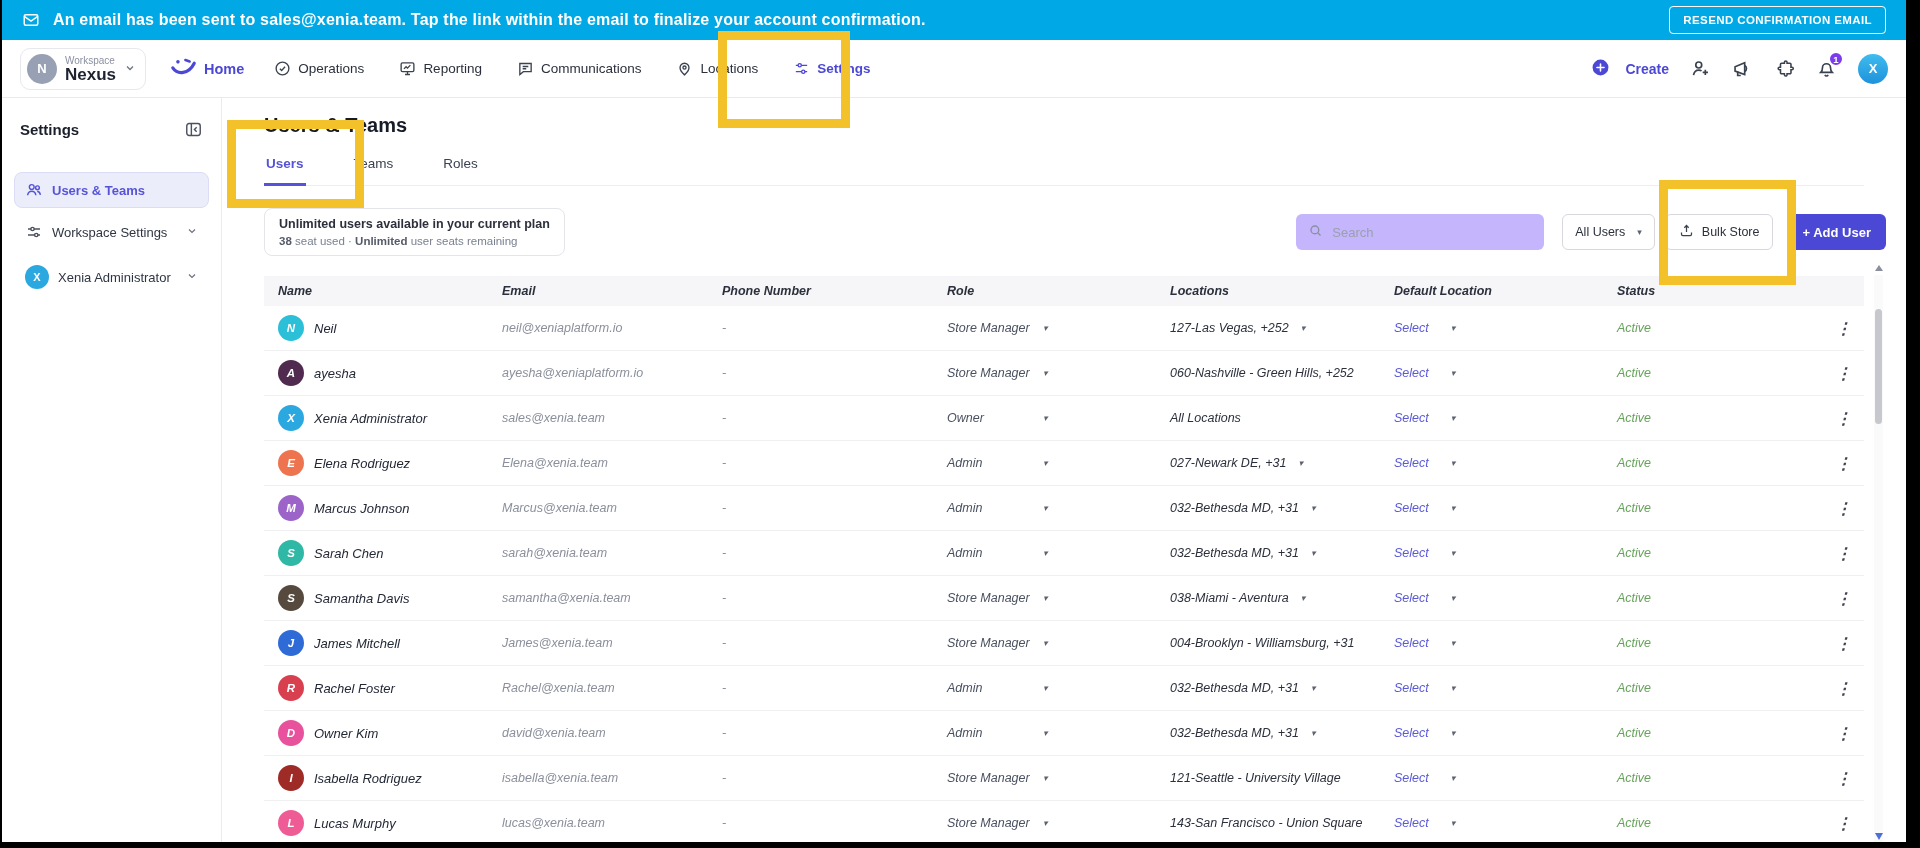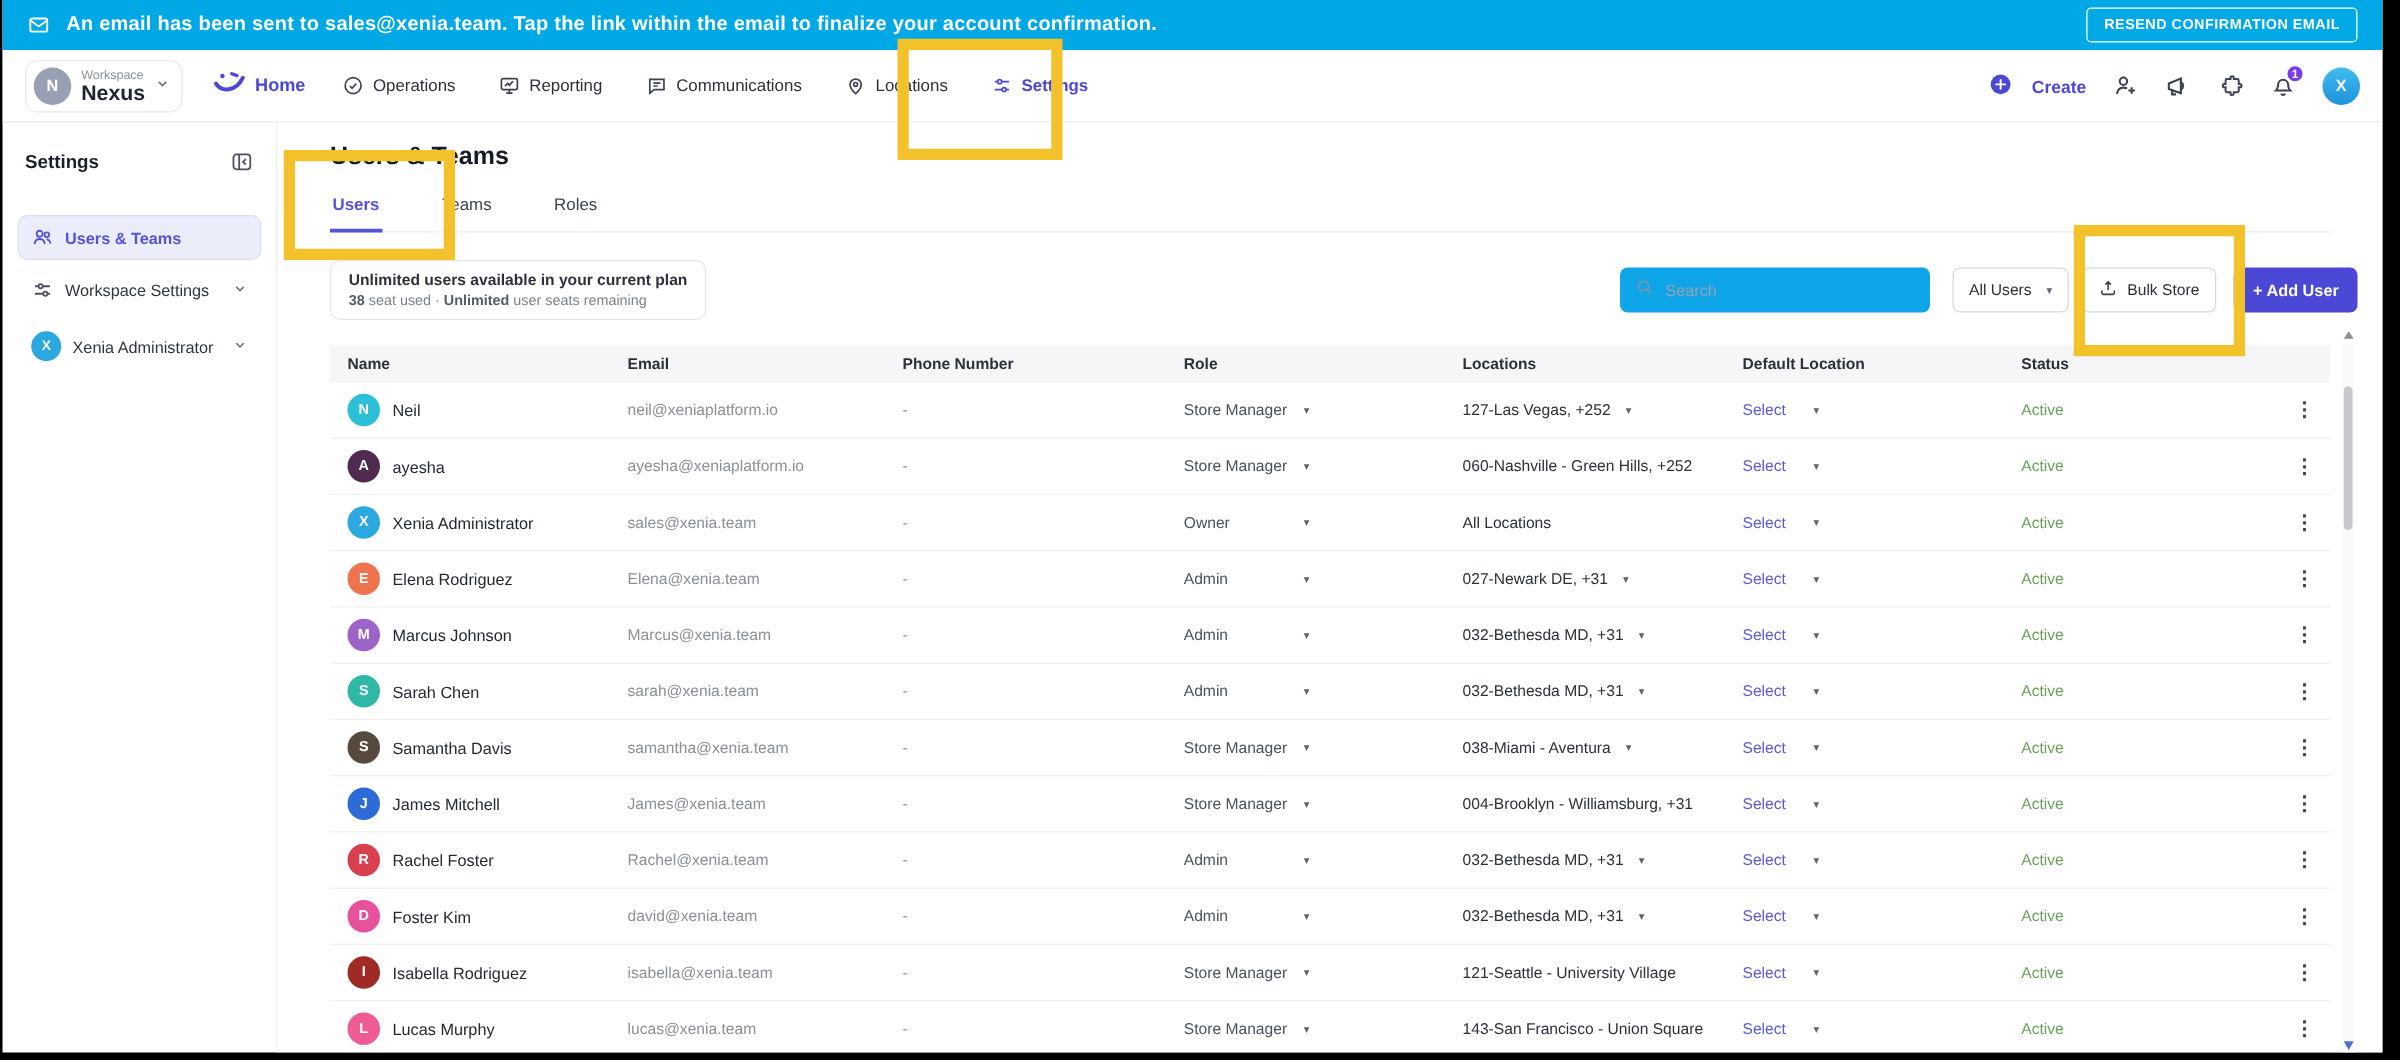--- a/index.html
+++ b/index.html
@@ -52,30 +52,30 @@
   .tabs { display:flex; gap:46px; margin-top:14px; border-bottom:1px solid #EEEEF1; width:1600px; }
   .tab { font-size:13.5px; color:#3A4150; padding:4px 2px 12px; cursor:pointer; }
   .tab.active { color:#5553D8; font-weight:700; border-bottom:3px solid #5553D8; margin-bottom:-1px; }
 
   .controls { margin-top:22px; display:flex; align-items:center; width:1622px; }
   .plan-box { border:1px solid #E4E5E9; border-radius:8px; padding:8px 14px; }
   .plan-line1 { font-size:12.5px; font-weight:700; color:#2B303C; }
   .plan-line2 { font-size:11.5px; color:#7A8090; margin-top:4px; }
   .plan-line2 b { color:#555B68; }
   .ctl-spacer { flex:1; }
-  .search-box { width:248px; height:36px; background:#0ea5e9; border-radius:6px; display:flex; align-items:center; gap:9px; padding:0 12px; color:#8A90A0; }
+  .search-box { width:248px; height:36px; background:#c4b5fd; border-radius:6px; display:flex; align-items:center; gap:9px; padding:0 12px; color:#8A90A0; }
   .search-box input { border:none; outline:none; background:transparent; font-size:13px; font-family:inherit; color:#2B303C; width:100%; }
   .search-box input::placeholder { color:#9AA0AC; }
   .filter-btn { height:36px; border:1px solid #D6D8DE; border-radius:6px; background:#fff; display:flex; align-items:center; gap:12px; padding:0 12px; font-size:12.5px; color:#2B303C; margin-left:18px; cursor:pointer; white-space:nowrap; }
   .bulk-btn { height:36px; border:1px solid #D6D8DE; border-radius:6px; background:#fff; display:flex; align-items:center; gap:8px; padding:0 13px; font-size:12.5px; color:#2B303C; margin-left:10px; cursor:pointer; white-space:nowrap; }
   .bulk-btn svg { color:#3B424F; }
   .add-user-btn { height:36px; background:#4B48D6; color:#fff; border:none; border-radius:6px; padding:0 15px; font-size:13px; font-weight:600; margin-left:14px; cursor:pointer; white-space:nowrap; font-family:inherit; }
 
   
-  .table { margin-top:20px; width:1600px; }
+  .table { margin-top:20px; width:1600px;font-style:italic; }
   .thead { display:flex; background:#F6F6F8; height:30px; align-items:center; }
   .th { font-size:12.5px; font-weight:700; color:#2B303C; padding-left:28px; position:relative; }
   .th + .th::before { content:''; position:absolute; left:0; top:8px; bottom:8px; width:1px; background:#D8D9DF; }
   .th-name { width:210px; padding-left:14px; }
   .th-email { width:220px; } .th-phone { width:225px; } .th-role { width:223px; }
   .th-loc { width:224px; } .th-def { width:223px; } .th-status { flex:1; } .th-kebab { width:40px; padding-left:0; }
   .th-kebab::before { display:none; }
   .trow { display:flex; align-items:center; height:45px; border-bottom:1px solid #EFEFF2; font-size:12.5px; }
   .td { padding-left:28px; display:flex; align-items:center; }
   .td-name { width:210px; padding-left:14px; gap:10px; }
@@ -530,21 +530,21 @@
               <div class="td td-def">
                 <span class="select-link">Select</span>
                 <span class="caret">▾</span>
               </div>
               <div class="td td-status">Active</div>
               <div class="td td-kebab">⋮</div>
             </div>
             <div class="trow">
               <div class="td td-name">
                 <span class="avatar" style="background:#E8519C">D</span>
-                <span class="uname">Foster Kim</span>
+                <span class="uname">Owner Kim</span>
               </div>
               <div class="td td-email">david@xenia.team</div>
               <div class="td td-phone">-</div>
               <div class="td td-role">
                 <span class="role-text">Admin</span>
                 <span class="caret">▾</span>
               </div>
               <div class="td td-loc">
                 <span>032-Bethesda MD, +31</span>
                 <span class="caret loc-caret">▾</span>

